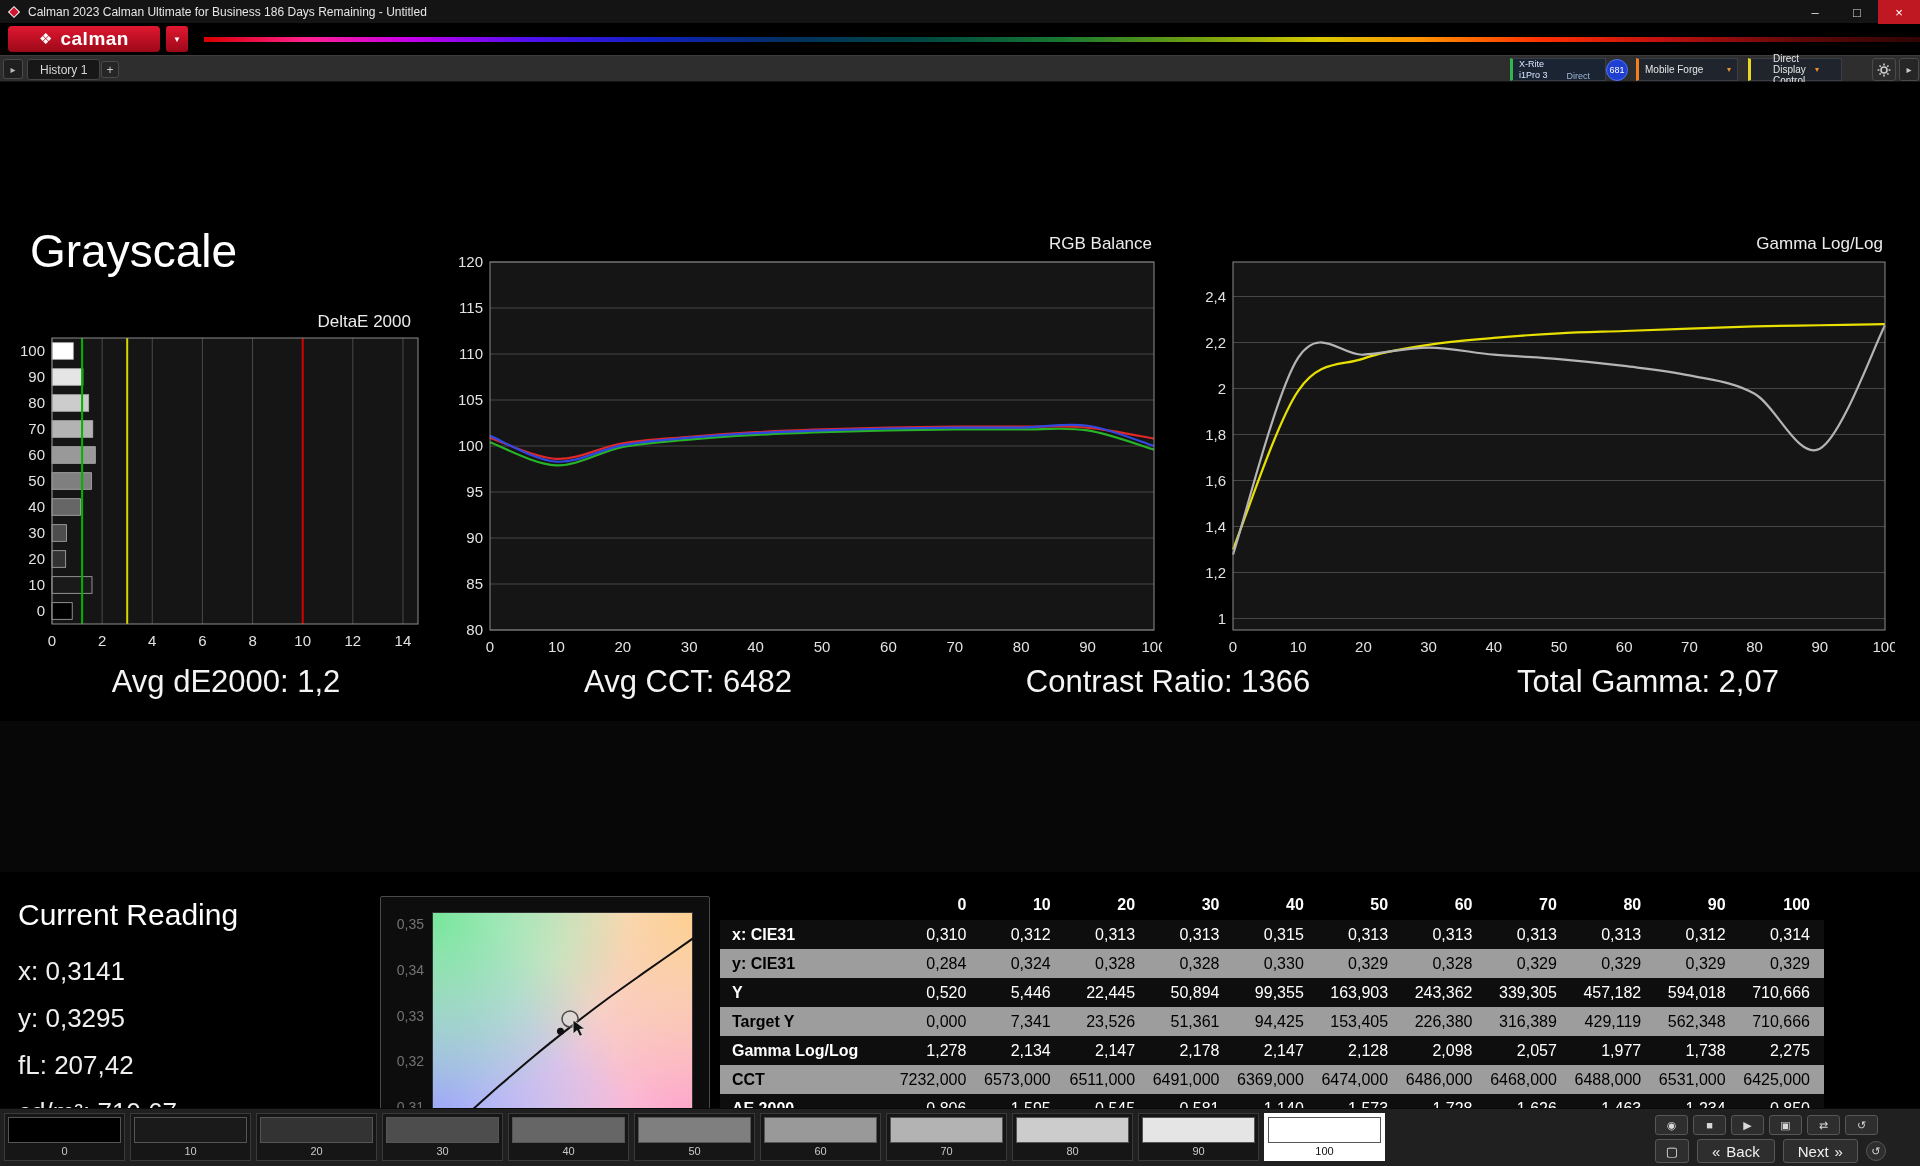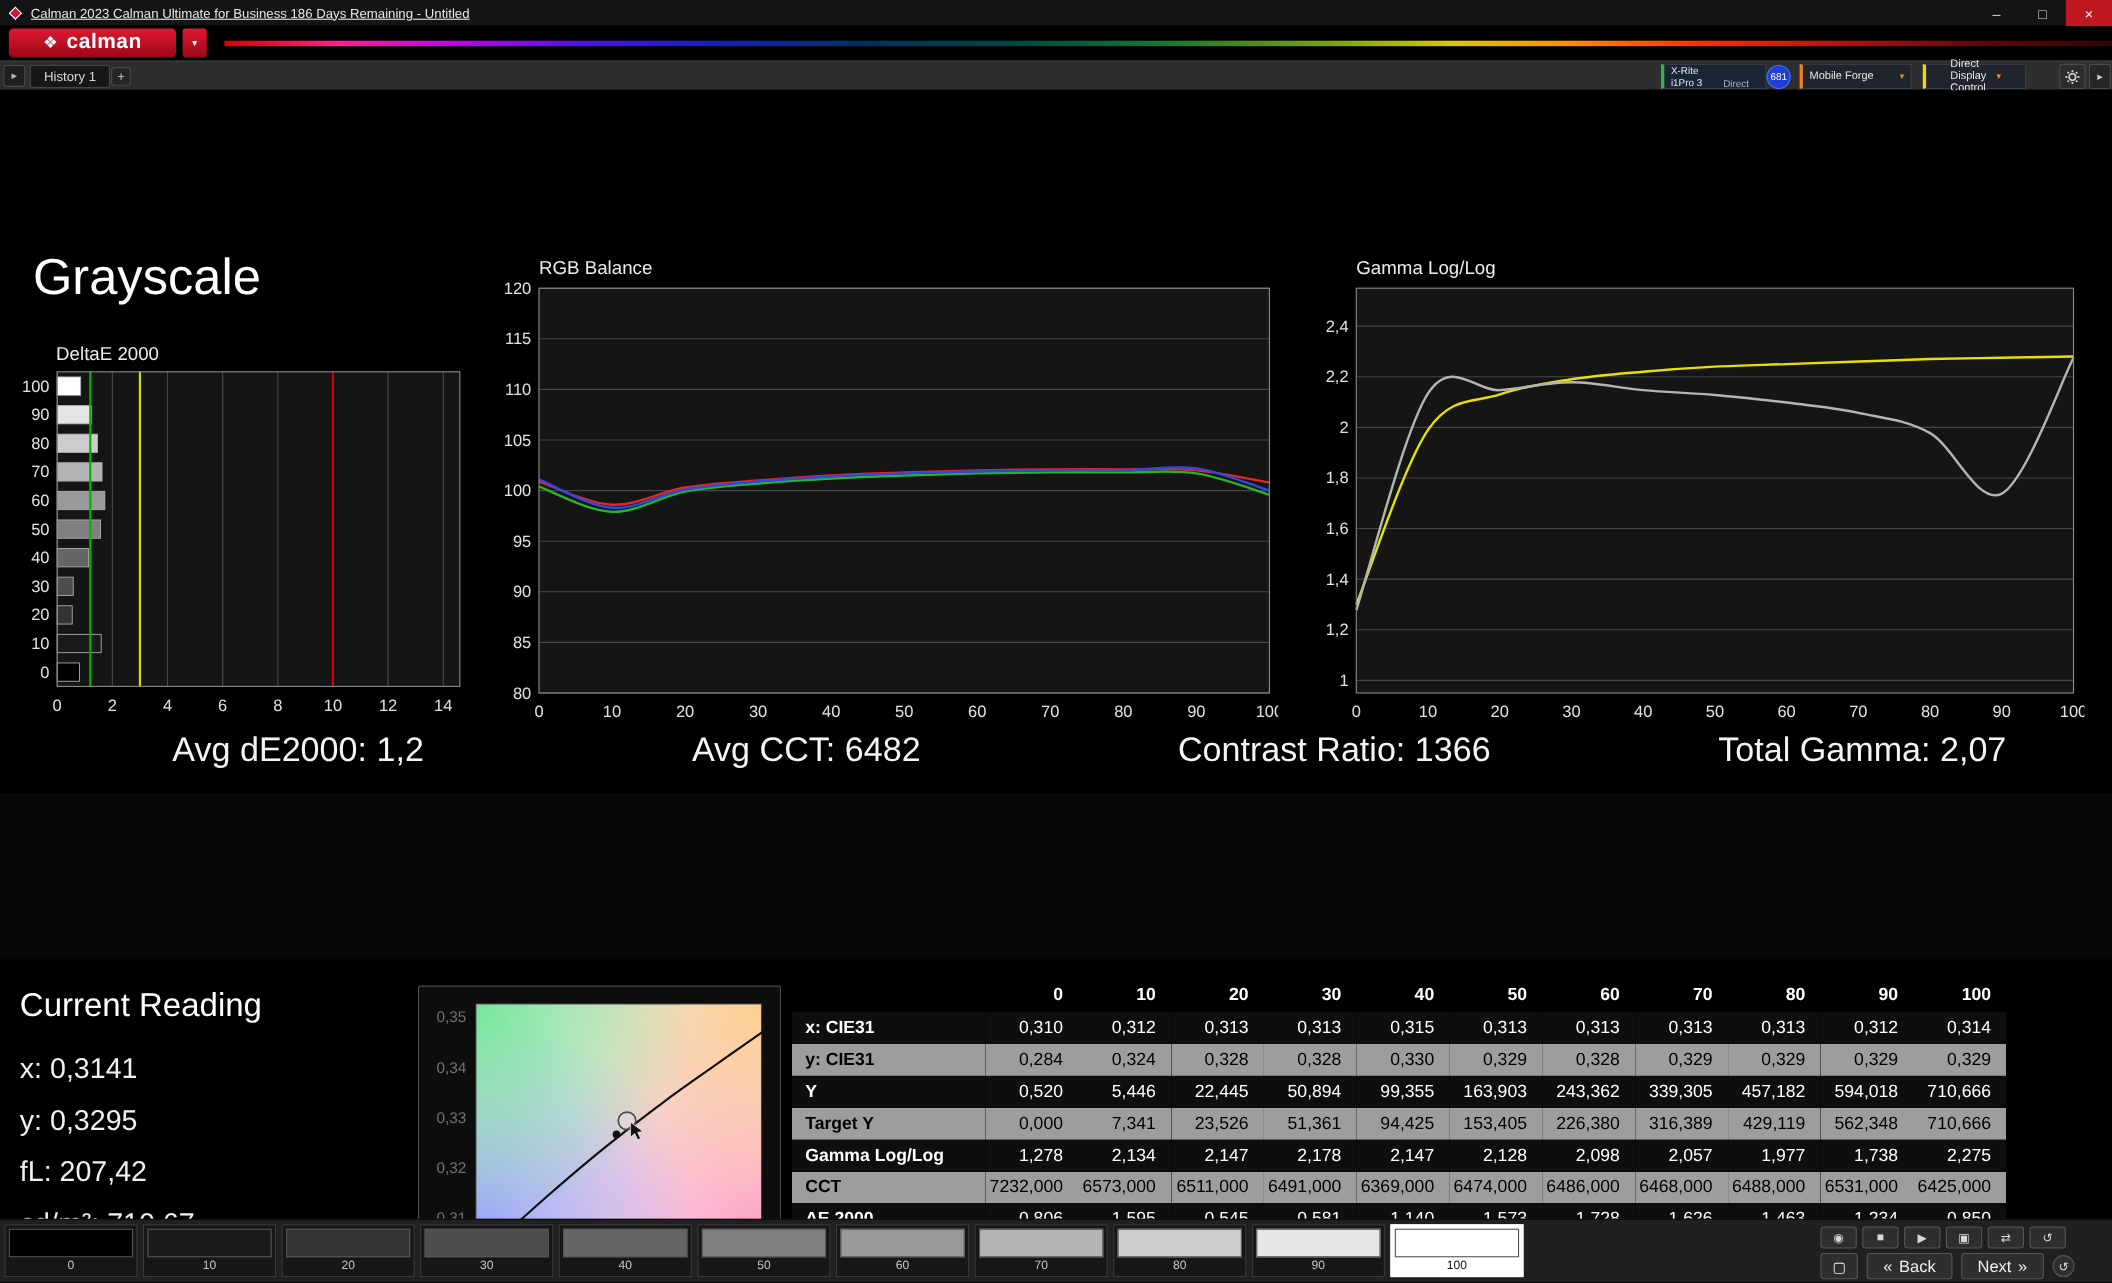--- a/index.html
+++ b/index.html
@@ -5,21 +5,21 @@
   *{margin:0;padding:0;box-sizing:border-box;}
   html,body{width:1920px;height:1166px;background:#000;overflow:hidden;
     font-family:"Liberation Sans",sans-serif;}
   button{font-family:"Liberation Sans",sans-serif;cursor:pointer;}
   #app{position:relative;width:1920px;height:1166px;background:#000;color:#fff;overflow:hidden;}
 
   
   #titlebar{position:absolute;left:0;top:0;width:100%;height:24px;background:#141414;
     display:flex;align-items:center;border-bottom:1px solid #000;}
   #titlebar .app-icon{margin:0 7px 0 7px;display:flex;align-items:center;}
-  #titlebar .title-text{font-size:12px;color:#e6e6e6;white-space:nowrap;text-decoration:underline;}
+  #titlebar .title-text{font-size:12px;color:#e6e6e6;white-space:nowrap;}
   .win-controls{position:absolute;right:0;top:0;height:24px;display:flex;}
   .win-btn{width:42px;height:24px;display:flex;align-items:center;justify-content:center;
     color:#ddd;font-size:13px;background:transparent;border:none;}
   .win-btn.close{background:#c01822;color:#fff;}
 
   
   #logobar{position:absolute;left:0;top:24px;width:100%;height:31px;background:#000;}
   #logo-badge{position:absolute;left:8px;top:2px;width:152px;height:26px;display:flex;
     align-items:center;justify-content:center;gap:8px;
     background:linear-gradient(180deg,#e01830,#9c0818);border-radius:4px;}
@@ -59,30 +59,30 @@
     justify-content:flex-end;padding:0 22px;}
   .dev-btn .chev{color:#f09030;font-size:8px;}
   #gear-btn{position:absolute;left:1872px;top:2px;width:24px;height:23px;background:#2c2c2c;
     border:1px solid #4a4a4a;border-radius:3px;display:flex;align-items:center;justify-content:center;}
   #edge-btn{position:absolute;left:1899px;top:2px;width:20px;height:23px;background:#262626;
     border:1px solid #4a4a4a;border-radius:3px;color:#ccc;font-size:10px;}
 
   
   #main{position:absolute;left:0;top:82px;width:100%;height:1026px;background:#000;}
   #page-title{position:absolute;left:30px;top:142px;font-size:46px;font-weight:400;color:#fff;}
-  .chart-title{position:absolute;font-size:17px;color:#ececec;text-align:left;}
+  .chart-title{position:absolute;font-size:17px;color:#ececec;text-align:right;}
   #deltae-title{left:51px;top:230px;width:360px;}
   #rgb-title{left:490px;top:152px;width:662px;}
   #gamma-title{left:1233px;top:152px;width:650px;}
   .chart-svg{position:absolute;}
   #deltae-chart{left:8px;top:246px;}
   #rgb-chart{left:450px;top:172px;}
   #gamma-chart{left:1185px;top:172px;}
   .summary-item{position:absolute;top:582px;transform:translateX(-50%);font-size:31px;
-    color:#f4f4f4;white-space:nowrap;margin-left:45px;}
+    color:#f4f4f4;white-space:nowrap;}
 
   
   #swatch-strip{position:absolute;left:0;top:639px;width:100%;height:151px;background:#070707;}
 
   
   #current-reading-title{position:absolute;left:18px;top:816px;font-size:30px;color:#fff;}
   .reading-line{position:absolute;left:18px;font-size:26px;color:#f0f0f0;}
   #reading-x{top:874px;} #reading-y{top:921px;} #reading-fl{top:968px;} #reading-cd{top:1015px;}
 
   #cie-panel{position:absolute;left:380px;top:814px;width:330px;height:249px;background:#0d0d0d;

